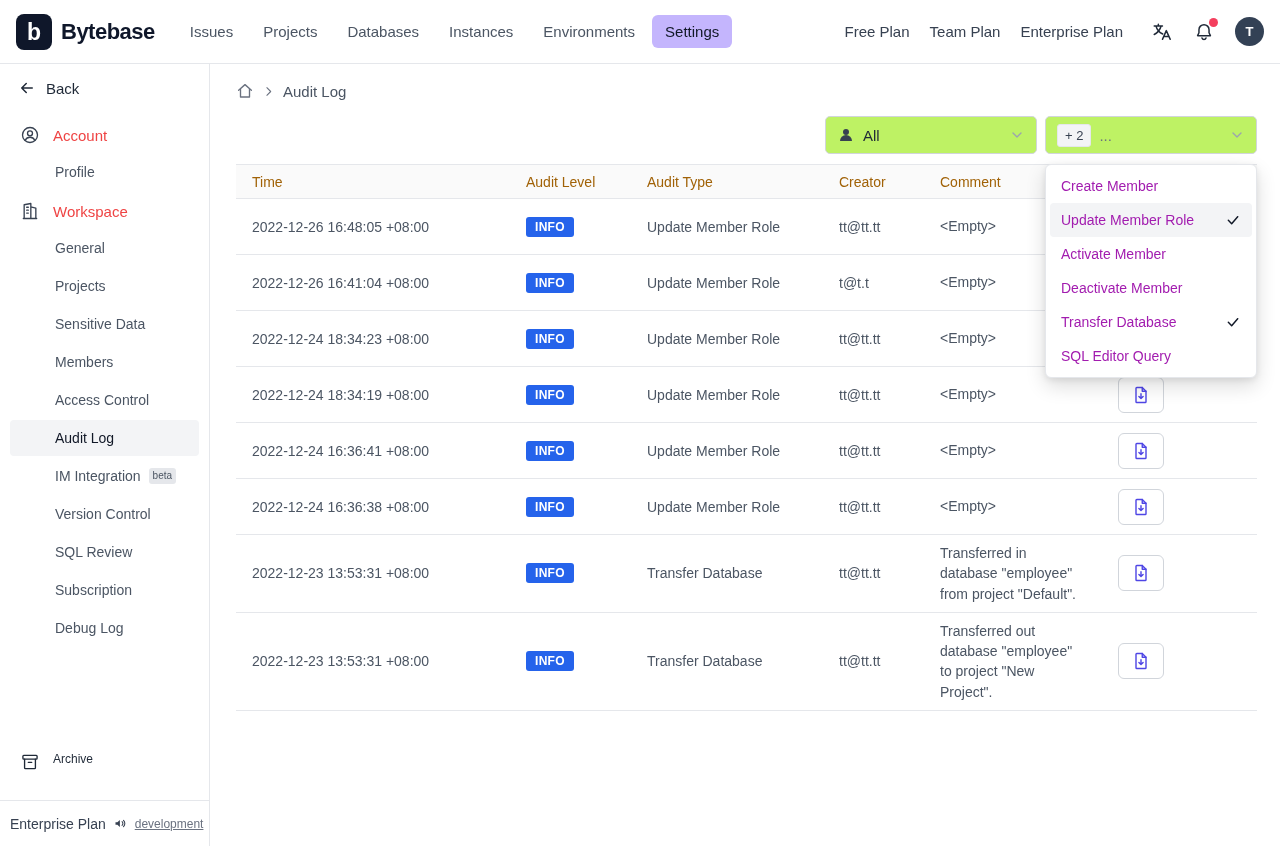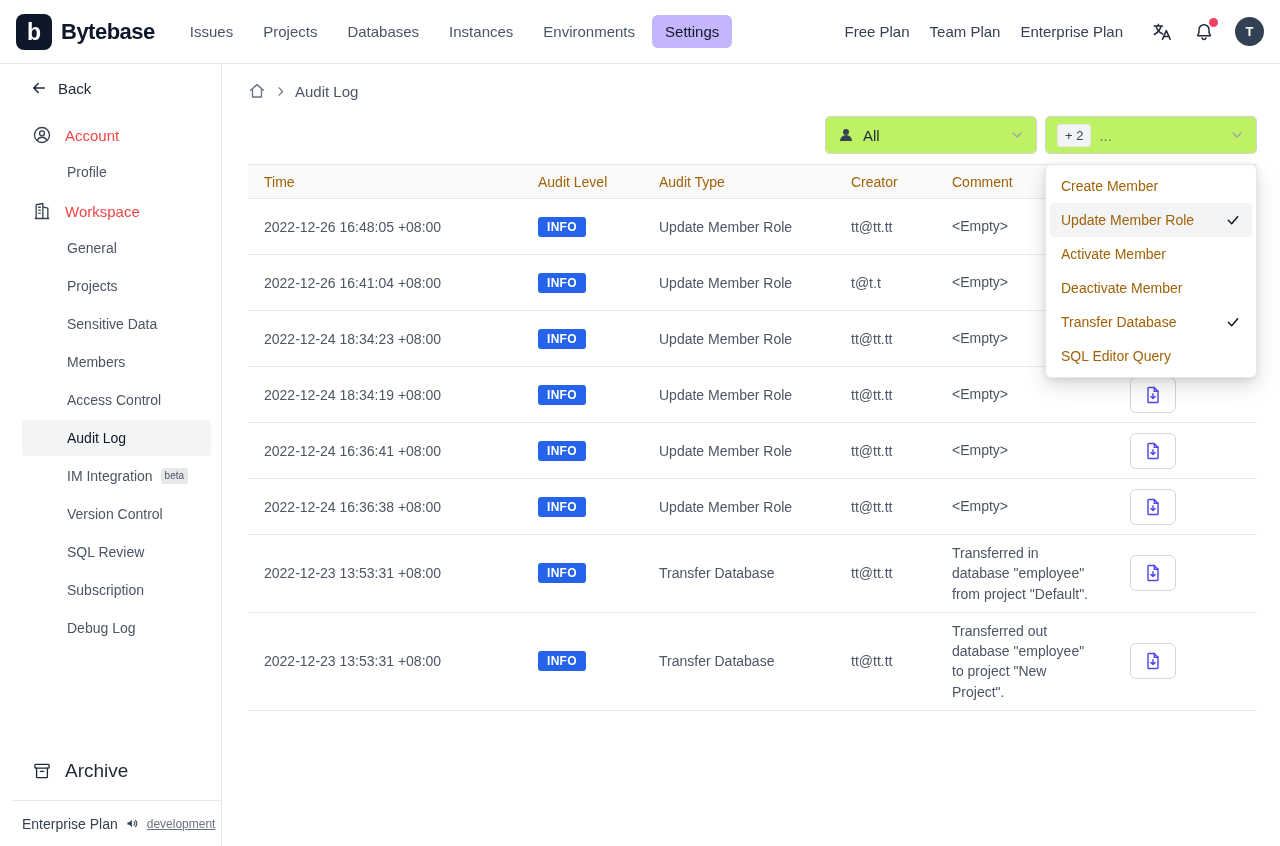--- a/index.html
+++ b/index.html
@@ -18,32 +18,32 @@
   .nav-links { display:flex; align-items:center; gap:4px; }
   .nav-link { font-size:15px; color:#4b5563; padding:8px 13px; border-radius:6px; cursor:pointer; white-space:nowrap; }
   .nav-link.active { background:#c4b5fd; color:#111827; }
   .topnav-right { margin-left:auto; display:flex; align-items:center; gap:20px; }
   .plan-link { font-size:15px; color:#374151; cursor:pointer; white-space:nowrap; }
   .icon-btn { position:relative; cursor:pointer; display:flex; align-items:center; }
   .notif-dot { position:absolute; top:-3px; right:-3px; width:9px; height:9px; border-radius:50%; background:#f43f5e; }
   .avatar { width:29px; height:29px; border-radius:50%; background:#334155; color:#fff; display:flex; align-items:center; justify-content:center; font-size:13px; font-weight:700; cursor:pointer; }
 
   
-  .layout { display:flex; height:782px;margin-left:12px; }
+  .layout { display:flex; height:782px; }
 
   
   .sidebar { width:210px; flex:none; border-right:1px solid #e5e7eb; display:flex; flex-direction:column; padding-top:8px; background:#fff; }
   .back-row { display:flex; align-items:center; gap:10px; padding:6px 18px; height:32px; font-size:15px; color:#1f2937; cursor:pointer; margin-bottom:12px; }
   .section-header { display:flex; align-items:center; gap:13px; padding:0 20px; height:38px; font-size:15px; color:#ef4444; }
   .section-header .icon { color:#374151; }
   .side-item { margin:0 10px 2px; height:36px; padding:0 8px 0 45px; font-size:14px; color:#4b5563; border-radius:4px; cursor:pointer; display:flex; align-items:center; gap:8px; }
   .side-item.active { background:#f3f4f6; color:#111827; }
   .beta-badge { font-size:10px; line-height:1; background:#e5e7eb; color:#4b5563; border-radius:3px; padding:3px 4px; }
   .sidebar-spacer { flex:1; }
-  .archive-row { display:flex; align-items:center; gap:13px; padding:0 20px; height:38px; font-size:19px; color:#1f2937; cursor:pointer; margin-bottom:10px; }
+  .archive-row { display:flex; align-items:flex-start; gap:13px; padding:0 20px; height:38px; font-size:12px; color:#1f2937; cursor:pointer; margin-bottom:10px; }
   .sidebar-footer { border-top:1px solid #e5e7eb; height:46px; display:flex; align-items:center; gap:7px; padding:0 10px; }
   .footer-plan { font-size:14px; color:#374151; white-space:nowrap; }
   .footer-mode { font-size:12px; color:#6b7280; white-space:nowrap;text-decoration:underline; }
 
   
   .main { flex:1; position:relative; padding:14px 23px 0 26px; background:#fff; }
   .breadcrumb { display:flex; align-items:center; gap:8px; height:26px; font-size:15px; color:#4b5563; }
   .breadcrumb .icon { color:#6b7280; cursor:pointer; }
   .crumb-sep { color:#9ca3af; }
   .crumb-current { color:#4b5563; }
@@ -66,21 +66,21 @@
   .audit-table td { border-bottom:1px solid #e5e7eb; padding:8px 16px; font-size:14px; color:#4b5563; vertical-align:middle; }
   .audit-table tr.data-row { height:56px; }
   .td-time { color:#374151; }
   .td-comment { line-height:1.45; }
   .level-badge { display:inline-block; background:var(--badge-color); color:#fff; font-size:12px; font-weight:700; letter-spacing:.3px; padding:4px 9px; border-radius:3px; line-height:1; }
   .td-action { padding-left:20px; }
   .row-action-btn { width:46px; height:36px; border:1px solid #d1d5db; border-radius:6px; background:#fff; display:flex; align-items:center; justify-content:center; cursor:pointer; }
 
   
   .dropdown-menu { position:absolute; top:100px; right:23px; width:212px; background:#fff; border:1px solid #e5e7eb; border-radius:6px; box-shadow:0 8px 20px rgba(0,0,0,.14), 0 2px 6px rgba(0,0,0,.08); padding:4px; z-index:10; }
-  .menu-item { display:flex; align-items:center; justify-content:space-between; height:34px; padding:0 11px; font-size:14px; color:#a16207; border-radius:4px; cursor:pointer; }
+  .menu-item { display:flex; align-items:center; justify-content:space-between; height:34px; padding:0 11px; font-size:14px; color:#a21caf; border-radius:4px; cursor:pointer; }
   .menu-item.hovered { background:#f3f4f6; }
   .menu-check { color:#111827; display:flex; }
 </style>
 </head>
 <body>
 
 <header class="topnav">
   <div class="brand">
     <span class="icon">
       <svg width="36" height="36" viewBox="0 0 36 36">

